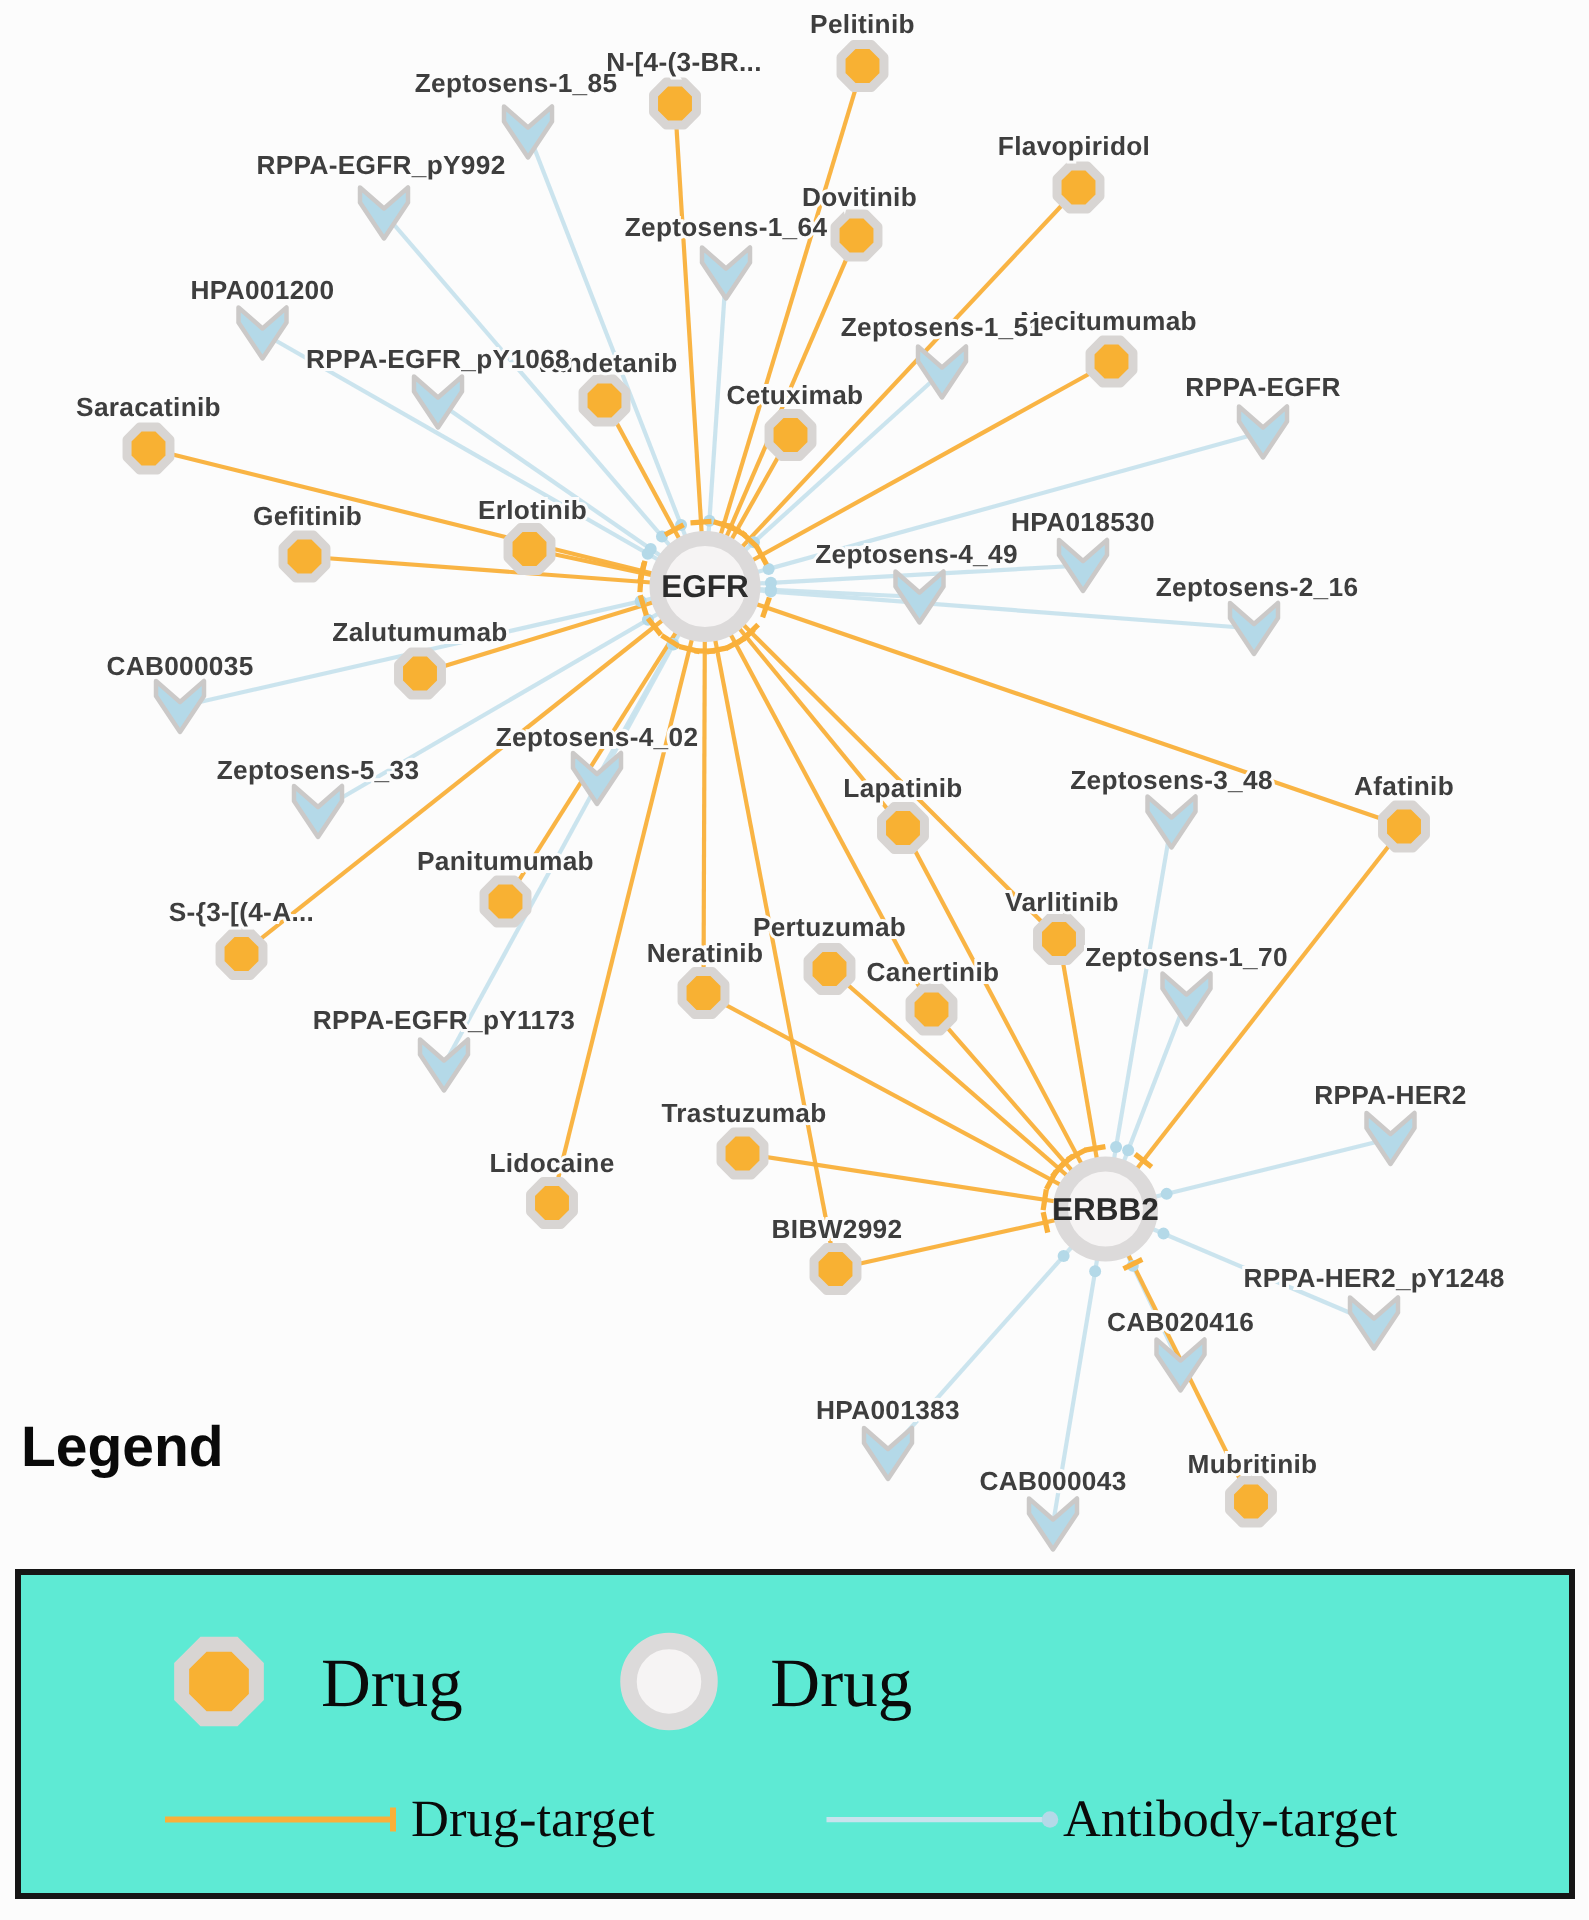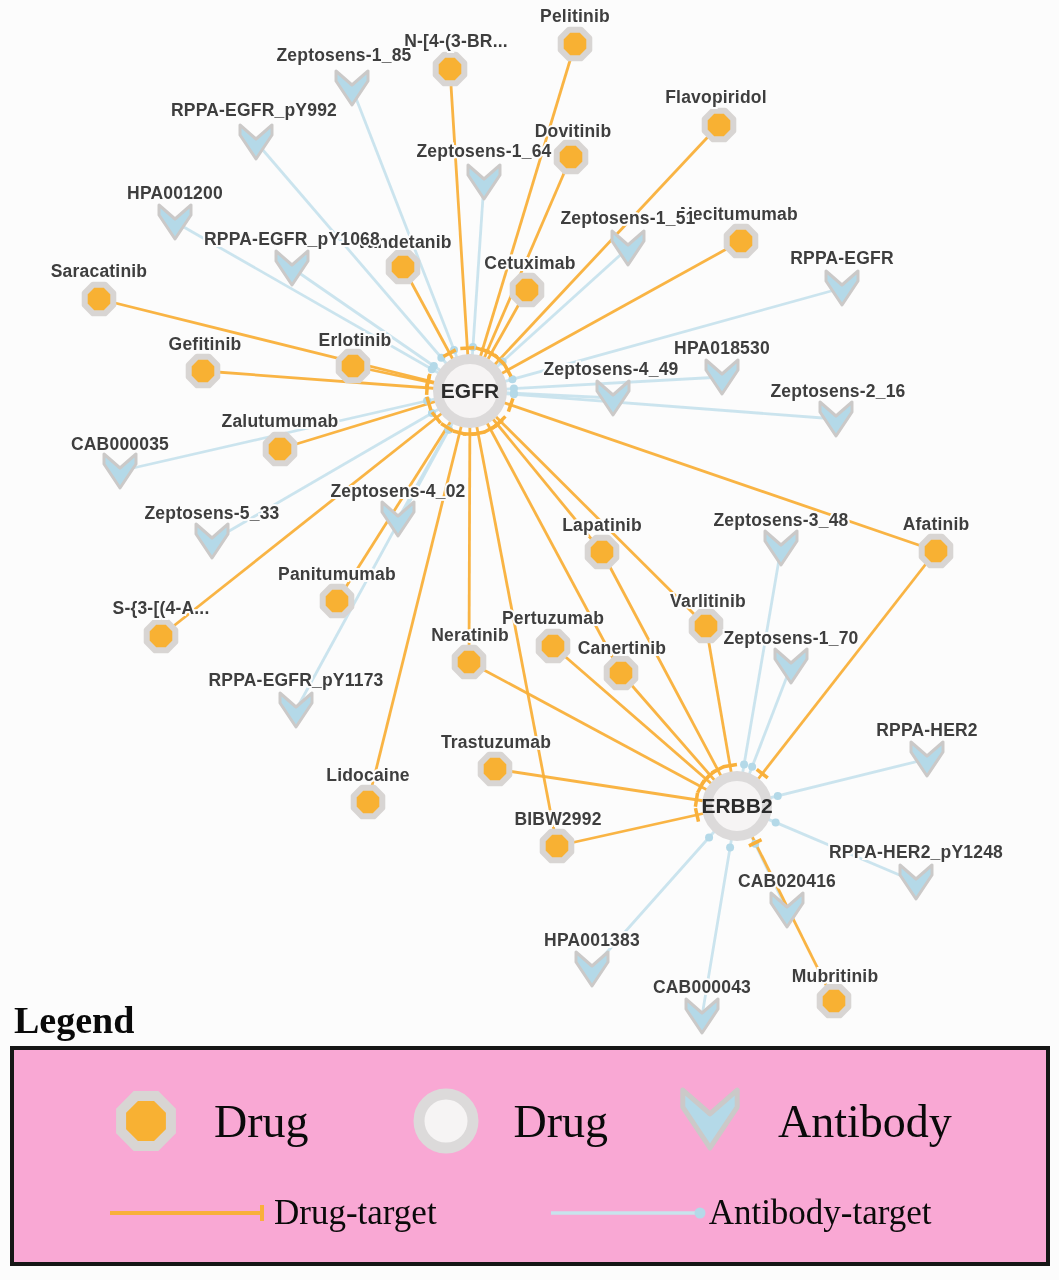--- a/index.html
+++ b/index.html
@@ -26,35 +26,35 @@
   .gene-label {
     font-family: "Liberation Sans", sans-serif;
     font-size: 21px;
     font-weight: 700;
     fill: var(--gene-label-color, #2B2B2B);
   }
 
   .legend-title {
     position: absolute;
     left: 14px;
-    top: 998px;
-    font-family: Liberation Serif, serif;
+    top: 944px;
+    font-family: Liberation Sans, sans-serif;
     font-weight: 700;
     font-size: 38px;
     color: var(--legend-text, #0A0A0A);
     text-align: center;
   }
   .legend-box {
     position: absolute;
     left: 10px;
     top: 1046px;
     width: 1032px;
     height: 212px;
     border: 4px solid var(--legend-border, #161616);
-    background: #f9a8d4;
+    background: #5eead4;
     display: flex;
     flex-direction: column;
     justify-content: space-evenly;
   }
   .legend-row { display: flex; align-items: center; }
   .legend-item { display: flex; align-items: center; }
   .row1 .legend-item { gap: 26px; }
   .row2 .legend-item { }
   .li-drug { margin-left: 90px; }
   .li-gene { margin-left: 95px; }
@@ -289,26 +289,20 @@
           <polygon class="lg-oct" points="66.9,52.3 52.3,66.9 31.7,66.9 17.1,52.3 17.1,31.7 31.7,17.1 52.3,17.1 66.9,31.7"></polygon>
         </svg>
         <span class="lbl1">Drug</span>
       </div>
       <div class="legend-item li-gene">
         <svg width="84" height="84" viewBox="0 0 84 84">
           <circle class="lg-circ" cx="42" cy="42" r="27"></circle>
         </svg>
         <span class="lbl1">Drug</span>
       </div>
-      <div class="legend-item li-antibody">
-        <svg width="84" height="84" viewBox="0 0 84 84">
-          <path class="lg-chev" d="M14.8,11.1 L42,34.9 L69.2,11.1 L69.2,28.1 L42,68.9 L14.8,28.1 Z"></path>
-        </svg>
-        <span class="lbl1">Antibody</span>
-      </div>
     </div>
     <div class="legend-row row2">
       <div class="legend-item li-drug-target">
         <svg width="168" height="24" viewBox="0 0 168 24">
           <line class="lg-orange-line" x1="4" y1="12" x2="156" y2="12"></line>
           <line class="lg-orange-line" x1="156" y1="4" x2="156" y2="20"></line>
         </svg>
         <span class="lbl2">Drug-target</span>
       </div>
       <div class="legend-item li-antibody-target">

